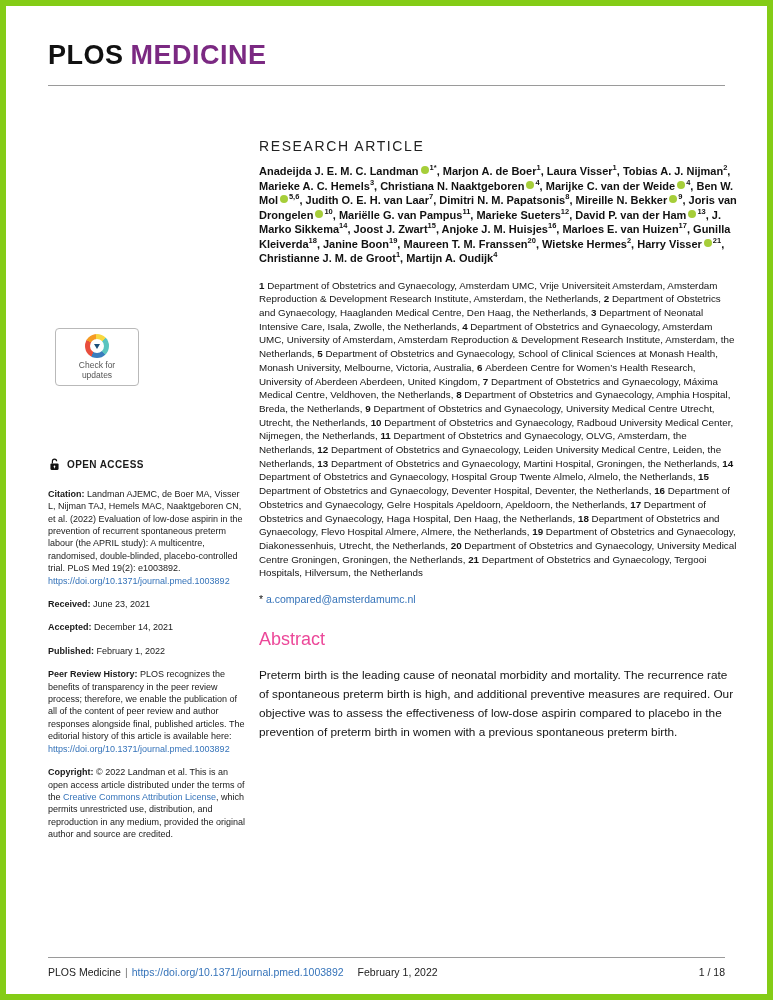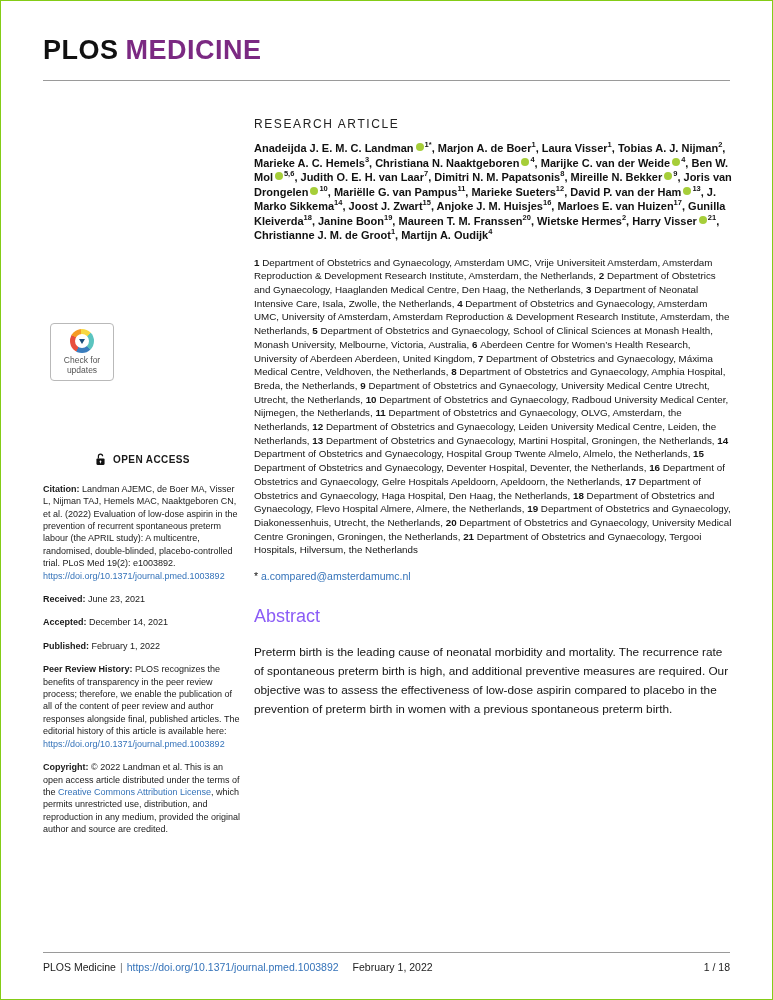--- a/index.html
+++ b/index.html
@@ -1,51 +1,51 @@
 <!DOCTYPE html>
 <html><head>
 <meta charset="utf-8">
 <style>
   * { margin:0; padding:0; box-sizing:border-box; }
   html,body { background:#ffffff; }
   body { font-family:"Liberation Sans", sans-serif; color:#111; }
-  .page { position:relative; width:773px; height:1000px; background:#fff; border:1px solid #84cc16; overflow:hidden; }
+  .page { position:relative; width:773px; height:1000px; background:#fff; border:6px solid #84cc16; overflow:hidden; }
 
   
   .masthead { position:absolute; left:42px; top:34px; font-size:27px; font-weight:bold; letter-spacing:0.5px; }
   .masthead .plos { color:#111; }
   .masthead .journal { color:#7B2982; margin-left:7px; }
   .head-rule { position:absolute; left:42px; right:42px; top:79px; border-top:1px solid #9a9a9a; }
 
   
-  .check-badge { position:absolute; left:49px; top:322px; width:64px; height:58px; border:1px solid #b9b9b9; border-radius:4px; background:#fff; display:flex; flex-direction:column; align-items:center; justify-content:center; gap:3px; cursor:pointer; }
+  .check-badge { position:absolute; left:49px; top:322px; width:84px; height:58px; border:1px solid #b9b9b9; border-radius:4px; background:#fff; display:flex; flex-direction:column; align-items:center; justify-content:center; gap:3px; cursor:pointer; }
   .cm-icon { width:24px; height:24px; border-radius:50%; background:conic-gradient(from 210deg,#e84e3d 0 25%,#f59a23 25% 40%,#f7d842 40% 55%,#5bc4bf 55% 80%,#3a7dbd 80% 100%); position:relative; }
   .cm-icon::after { content:""; position:absolute; left:5px; top:5px; width:14px; height:14px; background:#fff; border-radius:50%; }
   .cm-icon::before { content:""; position:absolute; left:9px; top:10px; width:0; height:0; border-left:3px solid transparent; border-right:3px solid transparent; border-top:5px solid #1b4e79; z-index:1; }
   .check-badge .cb-text { font-size:8.5px; line-height:1.15; color:#555; text-align:center; }
 
   .sidebar { position:absolute; left:42px; top:452px; width:198px; font-size:9px; line-height:1.38; color:#1a1a1a; }
-  .oa-row { display:flex; align-items:center; gap:6px; margin-bottom:16px;justify-content:center; }
+  .oa-row { display:flex; align-items:center; gap:6px; margin-bottom:16px; }
   .oa-row .oa-label { font-weight:bold; font-size:10px; letter-spacing:0.4px; }
   .oa-icon svg { display:block; }
   .sidebar p { margin-bottom:11px; }
   .sidebar b { font-weight:bold; }
   .link { color:#3573B9; text-decoration:none; cursor:pointer; }
 
   
   .main { position:absolute; left:253px; top:116px; width:478px; }
-  .kicker { font-size:12px; letter-spacing:1.6px; color:#222; margin-bottom:10px; }
+  .kicker { font-size:14px; letter-spacing:1.6px; color:#222; margin-bottom:10px;margin-top:16px; }
   .title { font-size:22px; font-weight:400; line-height:1.22; color:#101010; margin-bottom:16px; }
   .authors { font-size:11px; font-weight:bold; line-height:1.32; margin-bottom:13px; color:#111; }
   .authors sup { font-size:7.5px; line-height:0; }
   .orcid { display:inline-block; width:8px; height:8px; border-radius:50%; background:#A6CE39; margin:0 1px 0 2px; position:relative; top:-1px; cursor:pointer; }
   .affiliations { font-size:9.8px; line-height:1.4; color:#141414; margin-bottom:13px; }
   .affiliations b { font-weight:bold; }
   .correspondence { font-size:10.5px; margin-bottom:24px; }
-  .abstract-h { font-size:18px; font-weight:400; margin-bottom:16px; color:#8b5cf6; }
+  .abstract-h { font-size:18px; font-weight:400; margin-bottom:16px; color:#ec4899; }
   .background-h { font-size:13.5px; font-weight:bold; margin-bottom:10px; color:#101010; }
   .body-text { font-size:11.8px; line-height:1.62; color:#141414; }
 
   
   .foot-rule { position:absolute; left:42px; right:42px; top:951px; border-top:1px solid #9a9a9a; }
   .footer { position:absolute; left:42px; right:42px; top:960px; font-size:10.5px; color:#222; display:flex; justify-content:space-between; }
   .footer .sep { color:#777; margin:0 4px; }
   .footer .f-date { margin-left:14px; }
 </style>
 </head>

